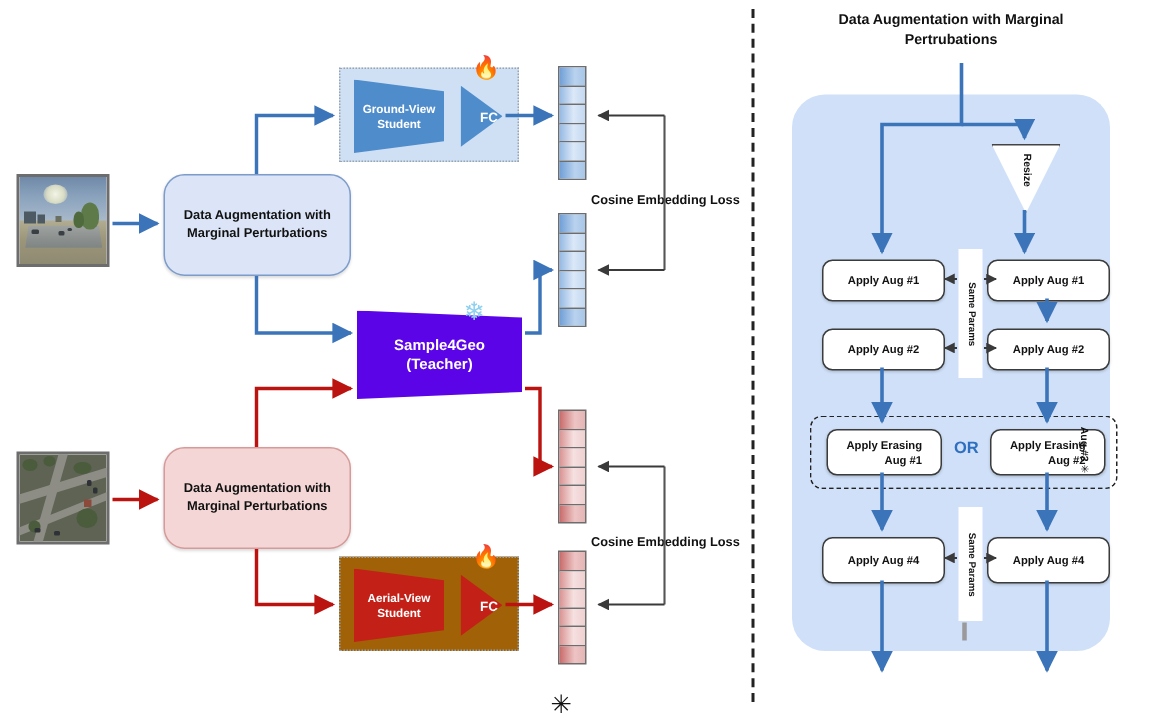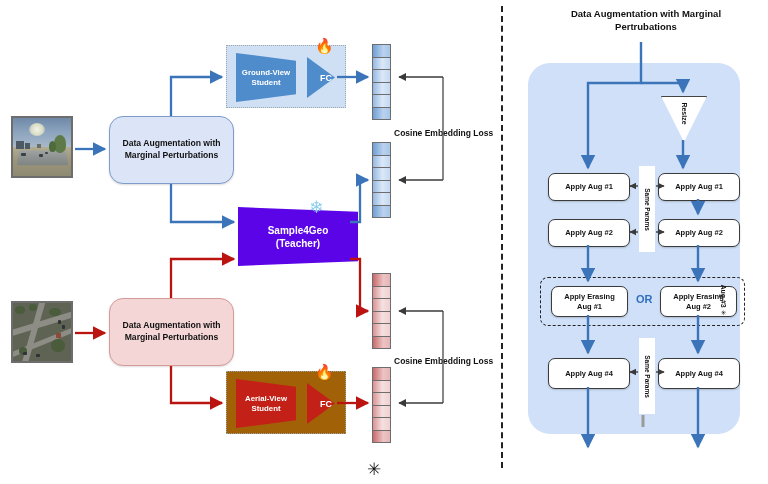--- a/index.html
+++ b/index.html
@@ -102,21 +102,21 @@
   
   .panel-title{
     position:absolute;text-align:center;font-weight:bold;font-size:9.5px;
     line-height:1.35;white-space:pre-line;
   }
   .bigpanel{
     position:absolute;background:#cfe0f8;border-radius:22px;
   }
   .stepbox{
     position:absolute;background:#fff;border:1.2px solid #3b3b3b;border-radius:7px;
-    display:flex;align-items:center;justify-content:center;text-align:center;
+    display:flex;align-items:center;justify-content:center;text-align:right;
     font-size:7.5px;font-weight:bold;line-height:1.3;
     box-shadow:0 1px 2px rgba(0,0,0,.18);
   }
   .resize{
     position:absolute;background:#fff;border:1px solid #444;
     clip-path:polygon(0% 0%,100% 0%,50% 100%);
     display:flex;align-items:flex-start;justify-content:center;
   }
   .resize span{
     font-size:7px;font-weight:bold;
@@ -219,21 +219,21 @@
 Student</span>
     </div>
     <div class="tri tri-red" style="left:80px;top:11px;width:28px;height:41px;">
       <span>FC</span>
     </div>
   </div>
   <div class="flame" style="left:315px;top:364px;">
     <span>🔥</span>
   </div>
 
-  <div class="teacher" style="left:238px;top:207px;width:120px;height:59px;">
+  <div class="teacher" style="left:238px;top:207px;width:110px;height:59px;">
     <span style="white-space:pre-line;">Sample4Geo
 (Teacher)</span>
   </div>
   <div class="snow" style="left:309px;top:199px;">
     <span>❄</span>
   </div>
 
   <div class="vec vec-blue" style="left:372px;top:44px;width:19px;height:76px;">
     <div class="cell dark"></div>
       <div class="cell"></div>
@@ -266,21 +266,21 @@
       <div class="cell"></div>
       <div class="cell"></div>
     <div class="cell"></div>
       <div class="cell"></div>
       <div class="cell dark"></div>
   </div>
 
   <div class="losslabel" style="left:394px;top:128px;">Cosine Embedding Loss</div>
   <div class="losslabel" style="left:394px;top:356px;">Cosine Embedding Loss</div>
 
-  <div class="panel-title" style="left:540px;top:8px;width:212px;">Data Augmentation with Marginal
+  <div class="panel-title" style="left:528px;top:8px;width:212px;">Data Augmentation with Marginal
 Pertrubations</div>
 
   <div class="bigpanel" style="left:528px;top:63px;width:212px;height:371px;"></div>
 
   <div class="resize" style="left:661px;top:96px;width:44px;height:44px;">
     <span>Resize</span>
   </div>
 
   <div class="stepbox" style="left:548px;top:173px;width:80px;height:26px;">
     <span style="white-space:pre-line;">Apply Aug #1</span>

